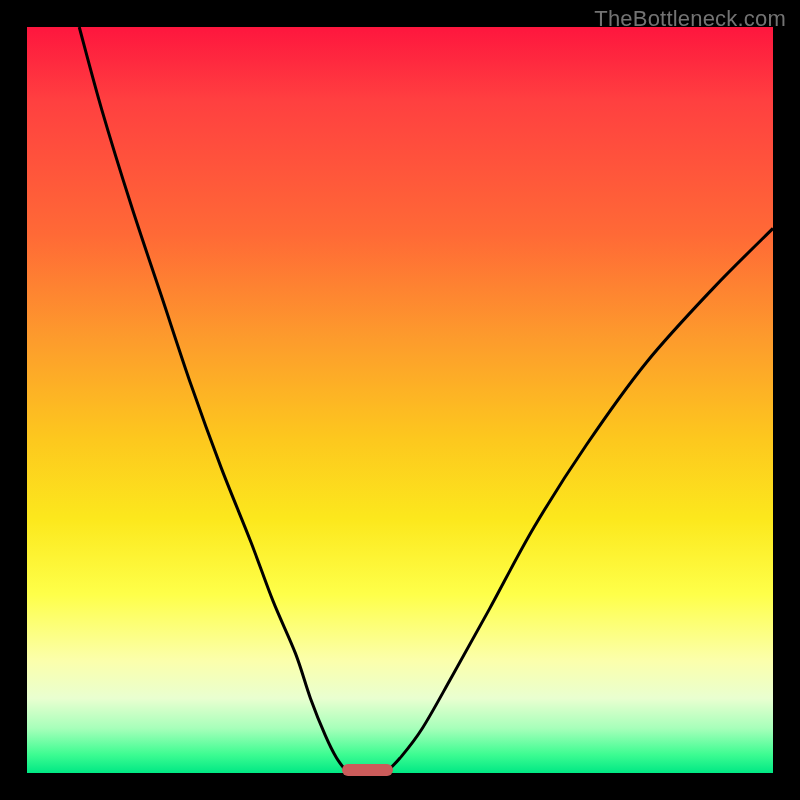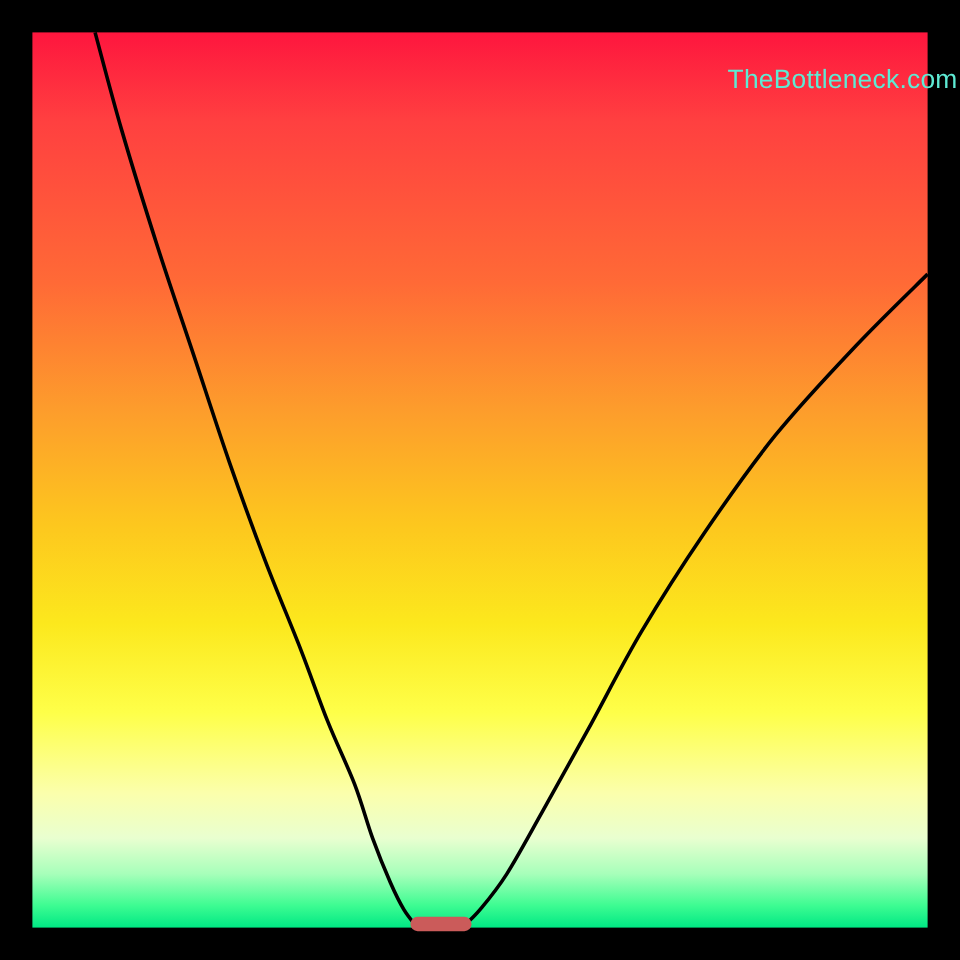--- a/index.html
+++ b/index.html
@@ -37,27 +37,26 @@
       #fbffac 85%,
       #e9ffd0 90%,
       #a7ffba 94%,
       #3efc92 97.5%,
       #00e884 100%
     );
   }
   .watermark {
     position: absolute;
     top: 6px;
-    right: 2px;
-    color: #5eead4;
+    right: 14px;
+    color: #737373;
     font-size: 22px;
     font-weight: 500;
     letter-spacing: 0.2px;
     user-select: none;
-    margin-top: 47px;
   }
   svg.curve {
     position: absolute;
     left: 0;
     top: 0;
     width: 746px;
     height: 746px;
     overflow: visible;
   }
   .marker {

